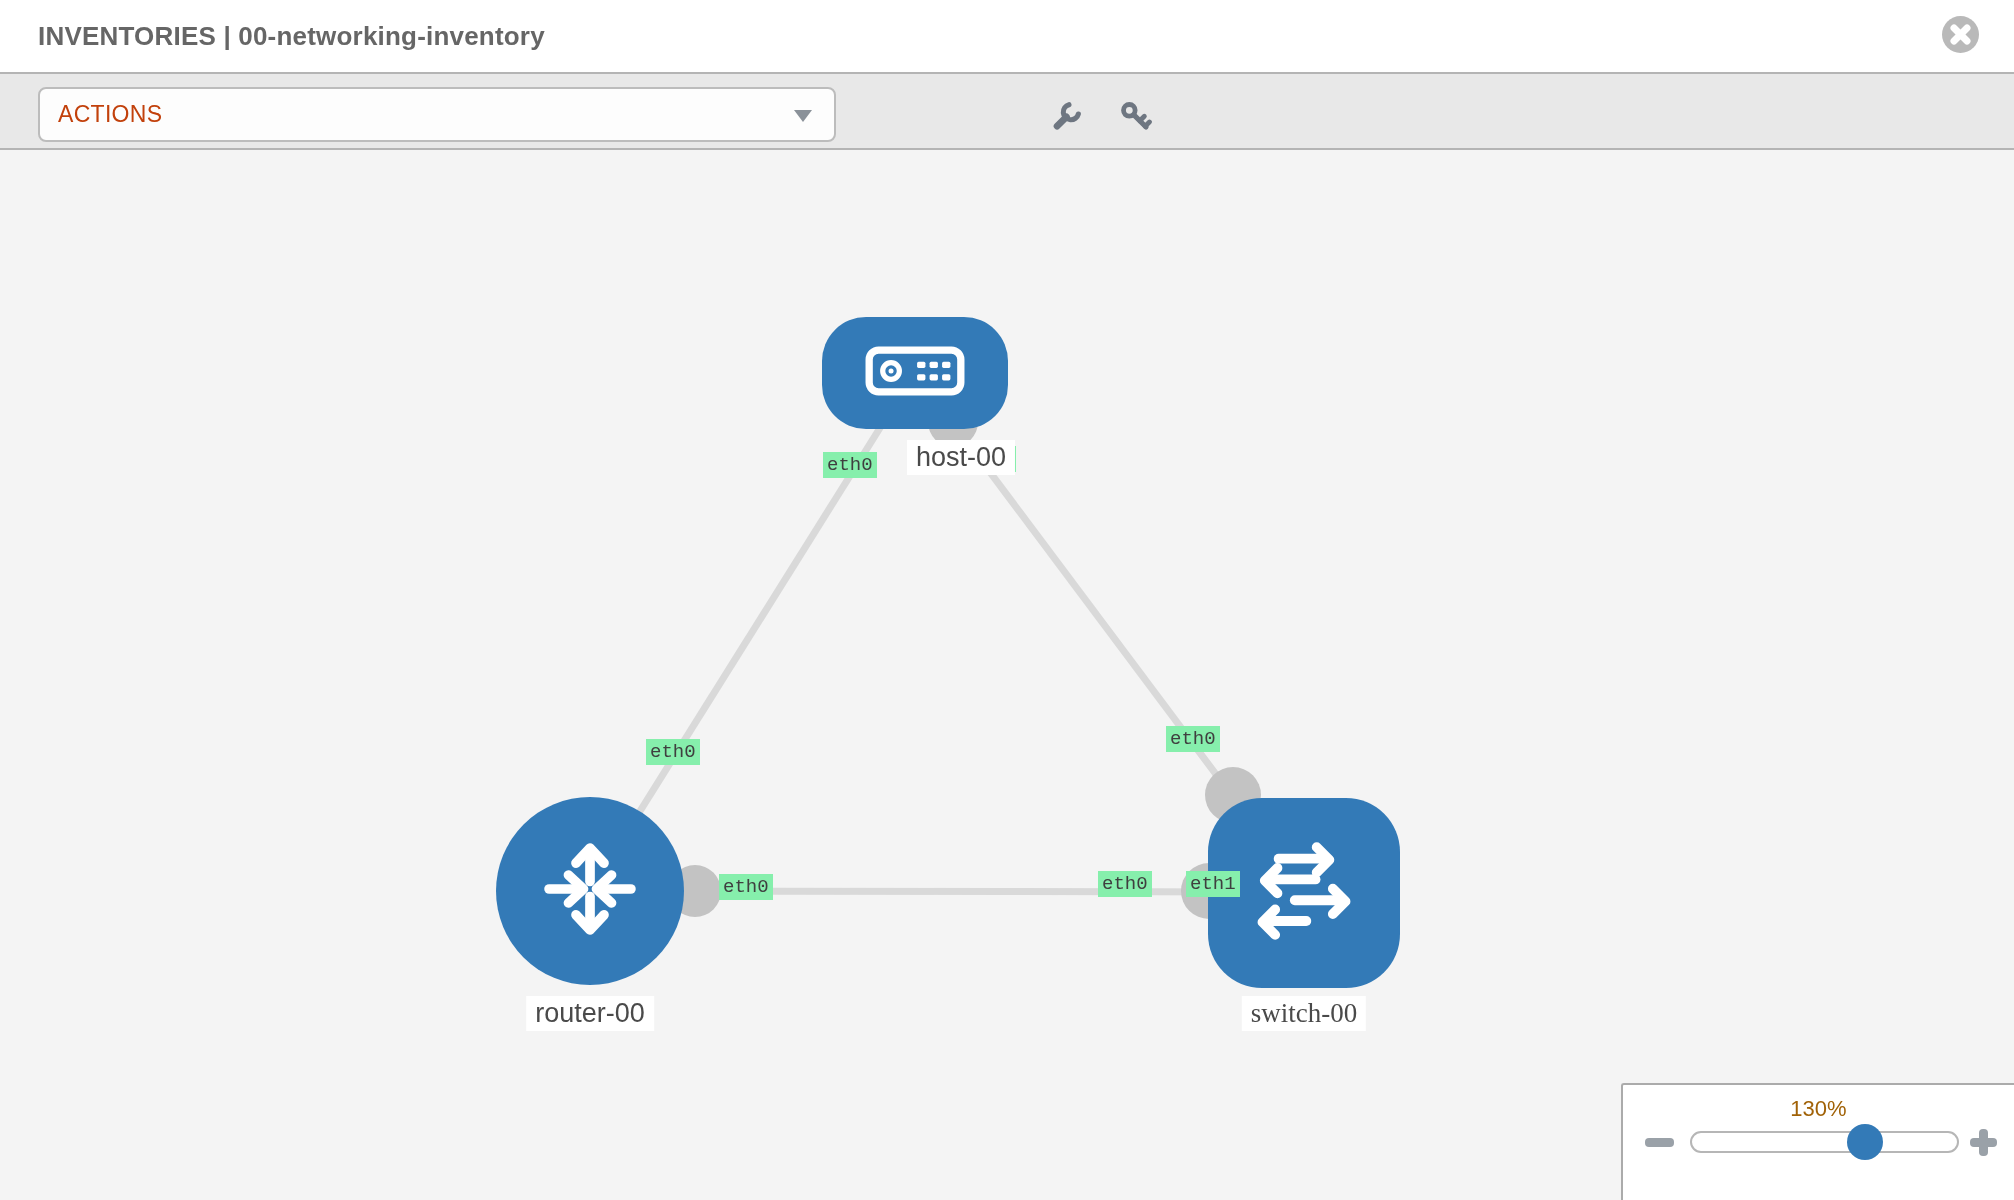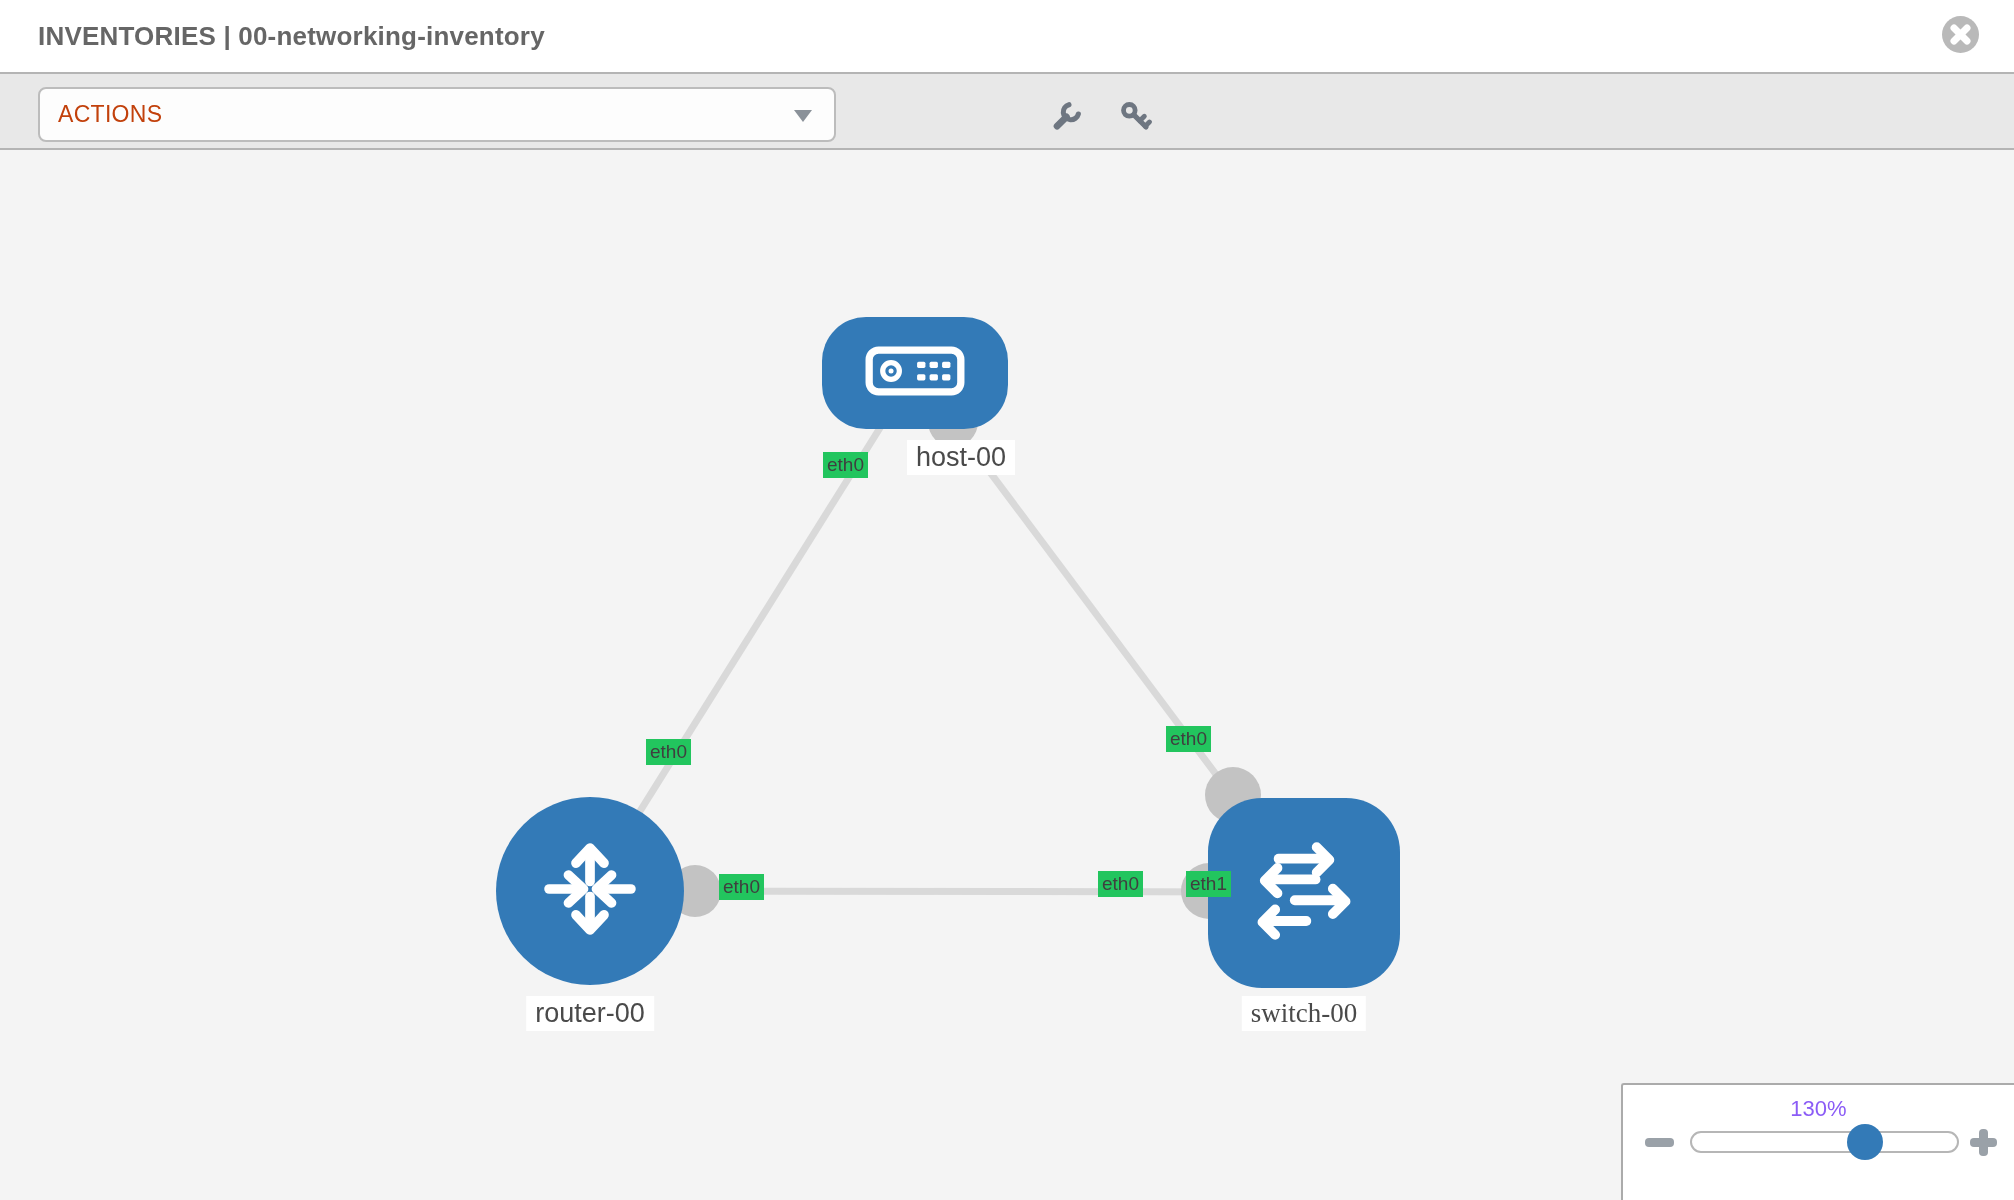--- a/index.html
+++ b/index.html
@@ -28,27 +28,27 @@
   .canvas { position:absolute; left:0; top:150px; width:2014px; height:1050px; background:#f4f4f4; overflow:hidden; }
   .links-svg { position:absolute; left:0; top:0; z-index:1; }
 
   .node { position:absolute; z-index:3; background:#337ab7; display:flex; align-items:center; justify-content:center; cursor:pointer; }
   .node-host   { left:822px; top:167px; width:186px; height:112px; border-radius:44px; }
   .node-router { left:496px; top:647px; width:188px; height:188px; border-radius:50%; }
   .node-switch { left:1208px; top:648px; width:192px; height:190px; border-radius:54px; }
 
   .node-label { position:absolute; z-index:6; transform:translateX(-50%); background:#fff; color:#4a4a4a;
                 font-size:27px; padding:2px 9px; white-space:nowrap; }
-  .iface-label { position:absolute; z-index:5; background:#22c55e; color:#3f3f3f; font-size:19px;
-                 padding:2px 4px; white-space:nowrap; line-height:22px; }
+  .iface-label { position:absolute; z-index:5; background:#86efac; color:#3f3f3f; font-size:19px;
+                 padding:2px 4px; white-space:nowrap; line-height:22px;font-family:Liberation Mono, monospace; }
 
   
   .zoom-panel { position:absolute; left:1621px; top:933px; width:393px; height:117px; background:#fff;
                 border-top:2px solid #ababab; border-left:2px solid #ababab; border-top-left-radius:3px; z-index:10; }
-  .zoom-level { position:absolute; left:0; top:11px; width:100%; text-align:center; font-size:22px; color:#8b5cf6; }
+  .zoom-level { position:absolute; left:0; top:11px; width:100%; text-align:center; font-size:22px; color:#a16207; }
   .zoom-minus { position:absolute; left:22px; top:53px; width:29px; height:9px; border-radius:4px; background:#9aa1a8; border:none; cursor:pointer; }
   .zoom-track { position:absolute; left:67px; top:46px; width:269px; height:22px; background:#fff;
                 border:2px solid #b6b6b6; border-radius:12px; cursor:pointer; }
   .zoom-thumb { position:absolute; left:155px; top:-9px; width:36px; height:36px; border-radius:50%; background:#337ab7; cursor:grab; }
   .zoom-plus { position:absolute; left:347px; top:44px; width:27px; height:27px; background:transparent; border:none; cursor:pointer; }
   .plus-h { position:absolute; left:0; top:9px; width:27px; height:9px; border-radius:4px; background:#9aa1a8; }
   .plus-v { position:absolute; left:9px; top:0; width:9px; height:27px; border-radius:4px; background:#9aa1a8; }
 </style>
 </head>
 <body>

